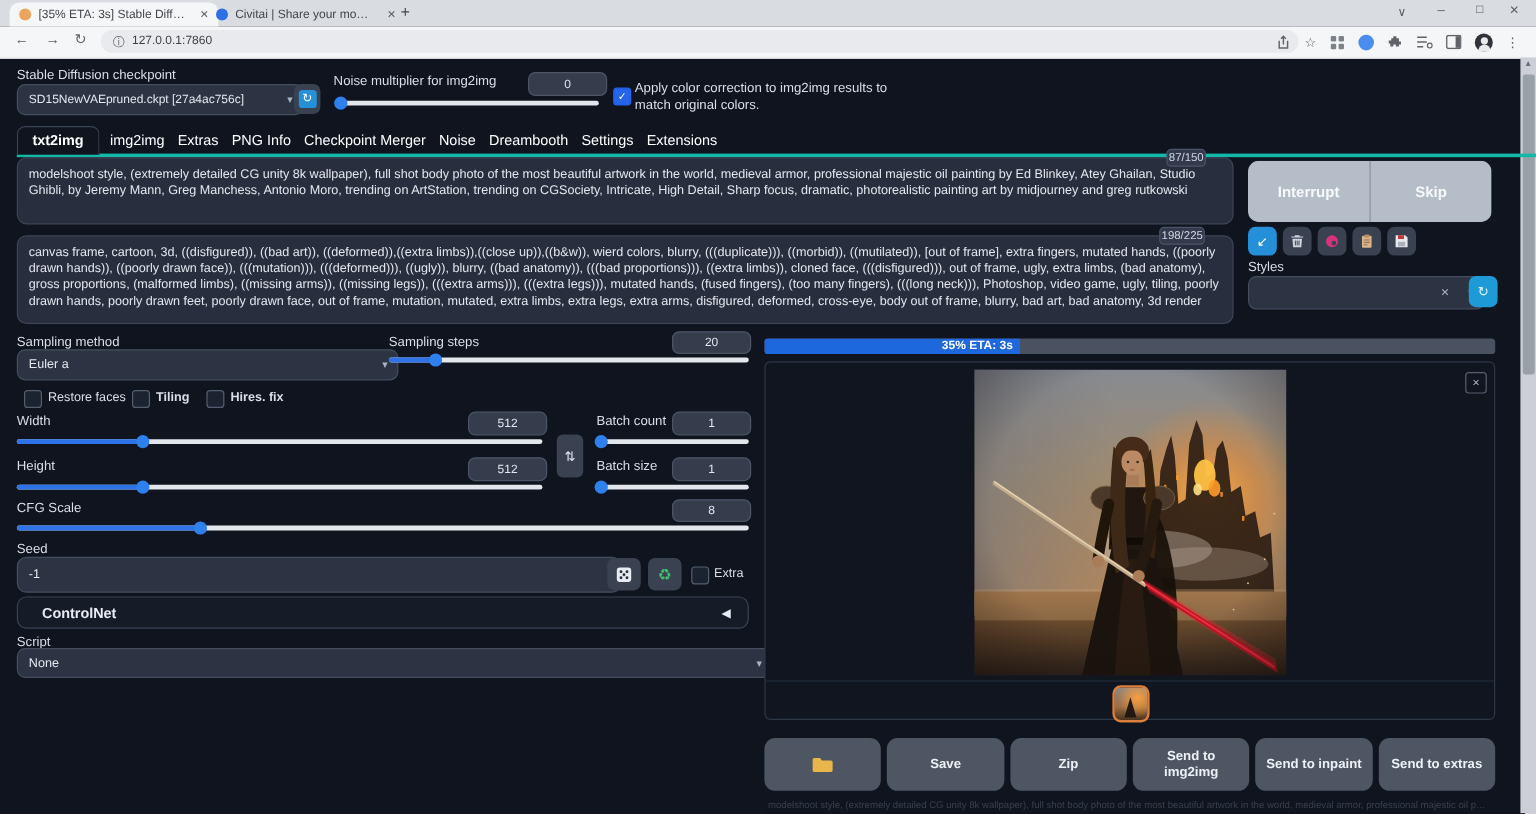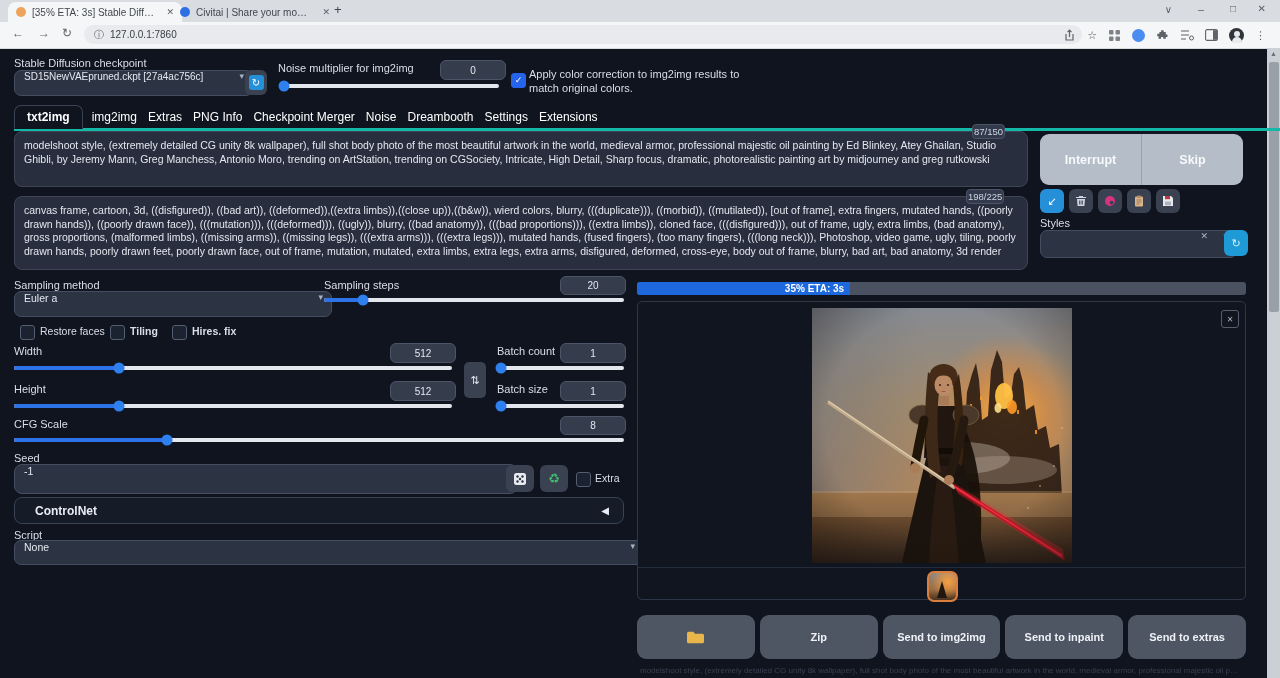--- a/index.html
+++ b/index.html
@@ -21,21 +21,21 @@
   .avatar{width:15px;height:15px;border-radius:50%;background:#30343a;position:relative}
   .avatar::after{content:"";position:absolute;left:4.5px;top:3px;width:6px;height:6px;border-radius:50%;background:#e8eaed}
   .avatar::before{content:"";position:absolute;left:2.5px;top:9px;width:10px;height:6px;border-radius:5px 5px 0 0;background:#e8eaed}
   
   .vscroll{position:absolute;right:0;top:48px;width:13px;height:630px;background:#ccd0d6}
   .vthumb{position:absolute;left:1.5px;top:14px;width:10px;height:250px;background:#9aa0a8;border-radius:2px}
   .scrollarrow{position:absolute;left:3px;top:2px;font-size:7px;color:#6b7076}
   
   .lbl{position:absolute;font-size:11px;color:#d9dee9}
   .dd{position:absolute;background:#2c3342;border:1px solid #454e61;border-radius:7px;
-      font-size:10.5px;color:#e4e8f0;display:flex;align-items:flex-start;padding:0 9px}
+      font-size:10.5px;color:#e4e8f0;display:flex;align-items:center;padding:0 9px}
   .dd .caret{position:absolute;right:8px;color:#a9b2c3;font-size:9px}
   .numbox{position:absolute;background:#353c4b;border:1px solid #4c5568;border-radius:6px;
           font-size:10px;color:#e2e7f0;display:flex;align-items:center;justify-content:center}
   .slider{position:absolute;height:4px;background:#e3e6ec;border-radius:2px}
   .slider .fill{position:absolute;left:0;top:0;height:100%;background:#2e72e8;border-radius:2px}
   .slider .knob{position:absolute;top:50%;width:11px;height:11px;background:#2e80ee;border-radius:50%;transform:translate(-50%,-50%)}
   .cb{position:absolute;width:13px;height:13px;border-radius:3px;background:#1b2230;border:1px solid #535e71;
       font-size:9px;line-height:13px;text-align:center;color:transparent}
   .cb.on{background:#2563eb;border-color:#2563eb;color:#fff}
   .textbox{position:absolute;background:#282e3d;border:1px solid #3d4557;border-radius:8px;
@@ -388,20 +388,21 @@
       </div>
     </div>
   </div>
 
   <div class="abs" style="left:637px;top:615px;width:609px;height:44px;display:flex;gap:5px">
       <div class="outbtn">
         <svg width="17" height="13" viewBox="0 0 16 12">
           <path fill="#e9b64c" d="M0 2a1.5 1.5 0 0 1 1.5-1.5H6l1.5 2h7A1.5 1.5 0 0 1 16 4v6a1.5 1.5 0 0 1-1.5 1.5h-13A1.5 1.5 0 0 1 0 10Z"></path>
         </svg>
       </div>
+      <div class="outbtn">Save</div>
       <div class="outbtn">Zip</div>
       <div class="outbtn">Send to img2img</div>
       <div class="outbtn">Send to inpaint</div>
       <div class="outbtn">Send to extras</div>
     </div>
 
   <div class="fade-info">modelshoot style, (extremely detailed CG unity 8k wallpaper), full shot body photo of the most beautiful artwork in the world, medieval armor, professional majestic oil painting by Ed Blinkey, Atey Ghailan, Studio Ghibli, by Jeremy Mann, Greg Manchess, Antonio Moro, trending on ArtStation, trending on CGSociety, Intricate, High Detail, Sharp focus, dramatic, photorealistic painting art by midjourney and greg rutkowski</div>
 
 </div>
 

